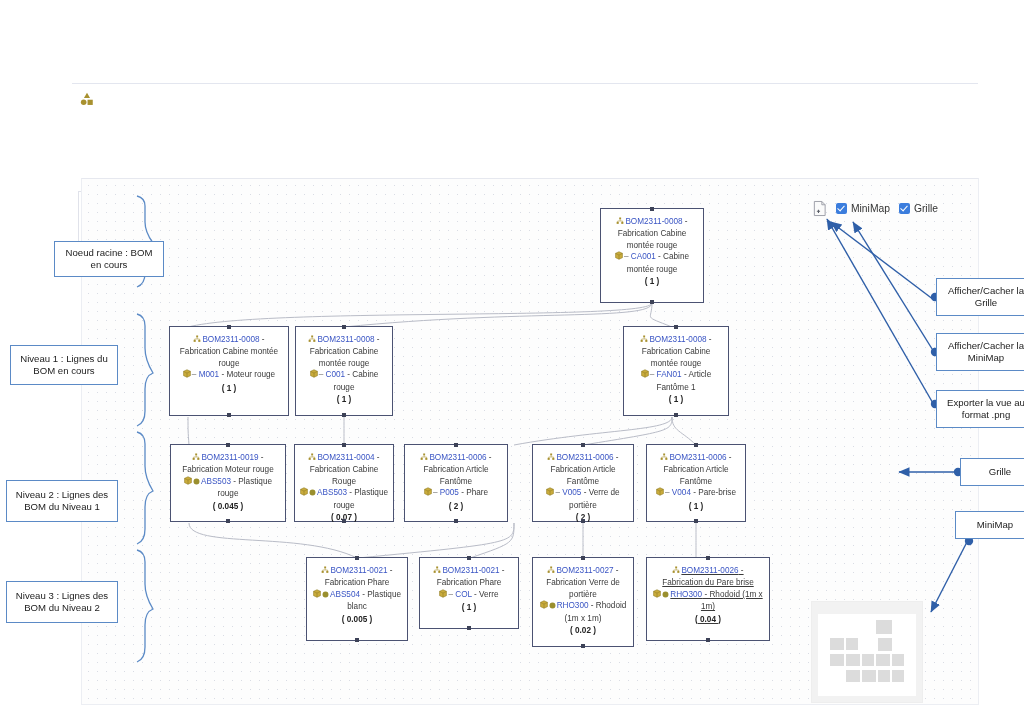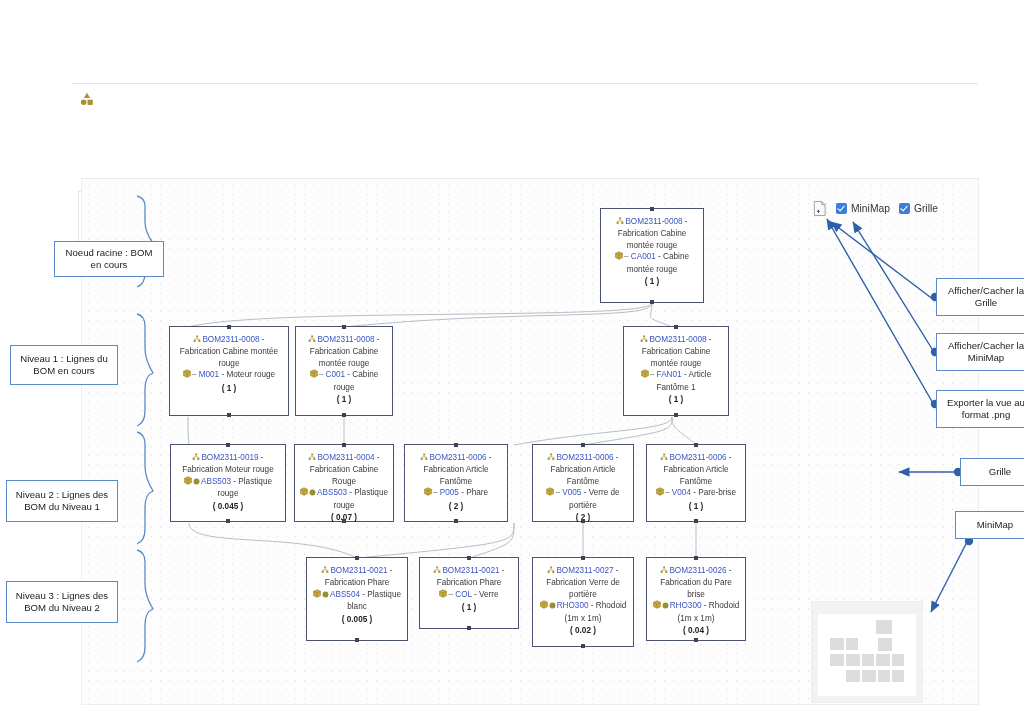--- a/index.html
+++ b/index.html
@@ -311,21 +311,21 @@
         <span class="l2">Fabrication Verre de portière</span>
         <span class="l2"><span class="ic"><svg width="8" height="9" viewBox="0 0 9 10">
               <path d="M0.6,2.6 L4.5,0.7 L8.4,2.6 L8.4,7.4 L4.5,9.3 L0.6,7.4 z" fill="#c9ab3c" stroke="#8d7a24" stroke-width="0.6"></path>
               <path d="M0.6,2.6 L4.5,4.5 L8.4,2.6 M4.5,4.5 V9.3" stroke="#8d7a24" stroke-width="0.6" fill="none"></path>
             </svg></span><span class="ic"><svg width="7" height="7" viewBox="0 0 8 8">
               <circle cx="4" cy="4" r="3.4" fill="#9a8f2e"></circle>
             </svg></span><span class="code">RHO300</span><span> - Rhodoid (1m x 1m)</span></span>
         <span class="qty">( 0.02 )</span>
         <span class="port b"></span>
       </div>
-      <div class="node" style="left: 564px; top: 378px; width: 100px; height: 84px;">
+      <div class="node" style="left: 564px; top: 378px; width: 124px; height: 84px; text-decoration: underline;">
         <span class="port t"></span>
         <span class="l1"><span class="ic"><svg width="8" height="8" viewBox="0 0 10 10">
               <rect x="4" y="0.6" width="2.4" height="2.4" fill="#a8912f"></rect>
               <rect x="0.8" y="6" width="2.6" height="2.6" fill="#a8912f"></rect>
               <rect x="6.6" y="6" width="2.6" height="2.6" fill="#a8912f"></rect>
               <path d="M5.2,3.2 v1.8 M2.1,6 v-1 h6.1 v1" stroke="#a8912f" stroke-width="0.7" fill="none"></path>
             </svg></span><span class="code">BOM2311-0026</span><span> -</span></span>
         <span class="l2">Fabrication du Pare brise</span>
         <span class="l2"><span class="ic"><svg width="8" height="9" viewBox="0 0 9 10">
               <path d="M0.6,2.6 L4.5,0.7 L8.4,2.6 L8.4,7.4 L4.5,9.3 L0.6,7.4 z" fill="#c9ab3c" stroke="#8d7a24" stroke-width="0.6"></path>

